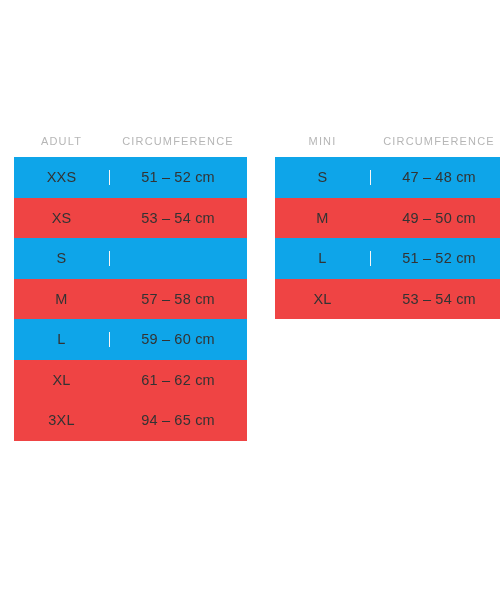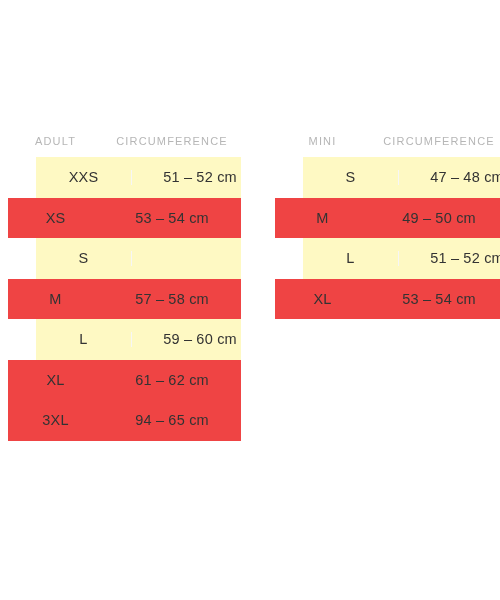--- a/index.html
+++ b/index.html
@@ -19,21 +19,21 @@
     position: relative;
     width: 500px;
     height: 600px;
     background: #ffffff;
   }
 
   .size-table {
     position: absolute;
     top: 126px;
   }
-  .size-table.adult  { left: 8px;   width: 233px; }
+  .size-table.adult  { left: 14px;   width: 233px; }
   .size-table.mini   { left: 275px; width: 233px; }
 
   
   .thead {
     display: flex;
     height: 31px;
     align-items: center;
     background: #ffffff;
   }
   .th {
@@ -51,21 +51,21 @@
 
   
   .tbody { display: block; }
 
   .trow {
     display: flex;
     height: 40.5px;
     align-items: center;
     background: #ef4444;
   }
-  .trow.banded { background: #fef9c3; margin-left: 28px; }
+  .trow.banded { background: #0ea5e9; }
 
   .td {
     text-align: center;
     color: #333333;
     font-size: 14.5px;
     line-height: 1;
     white-space: nowrap;
     letter-spacing: 0.2px;
   }
 

